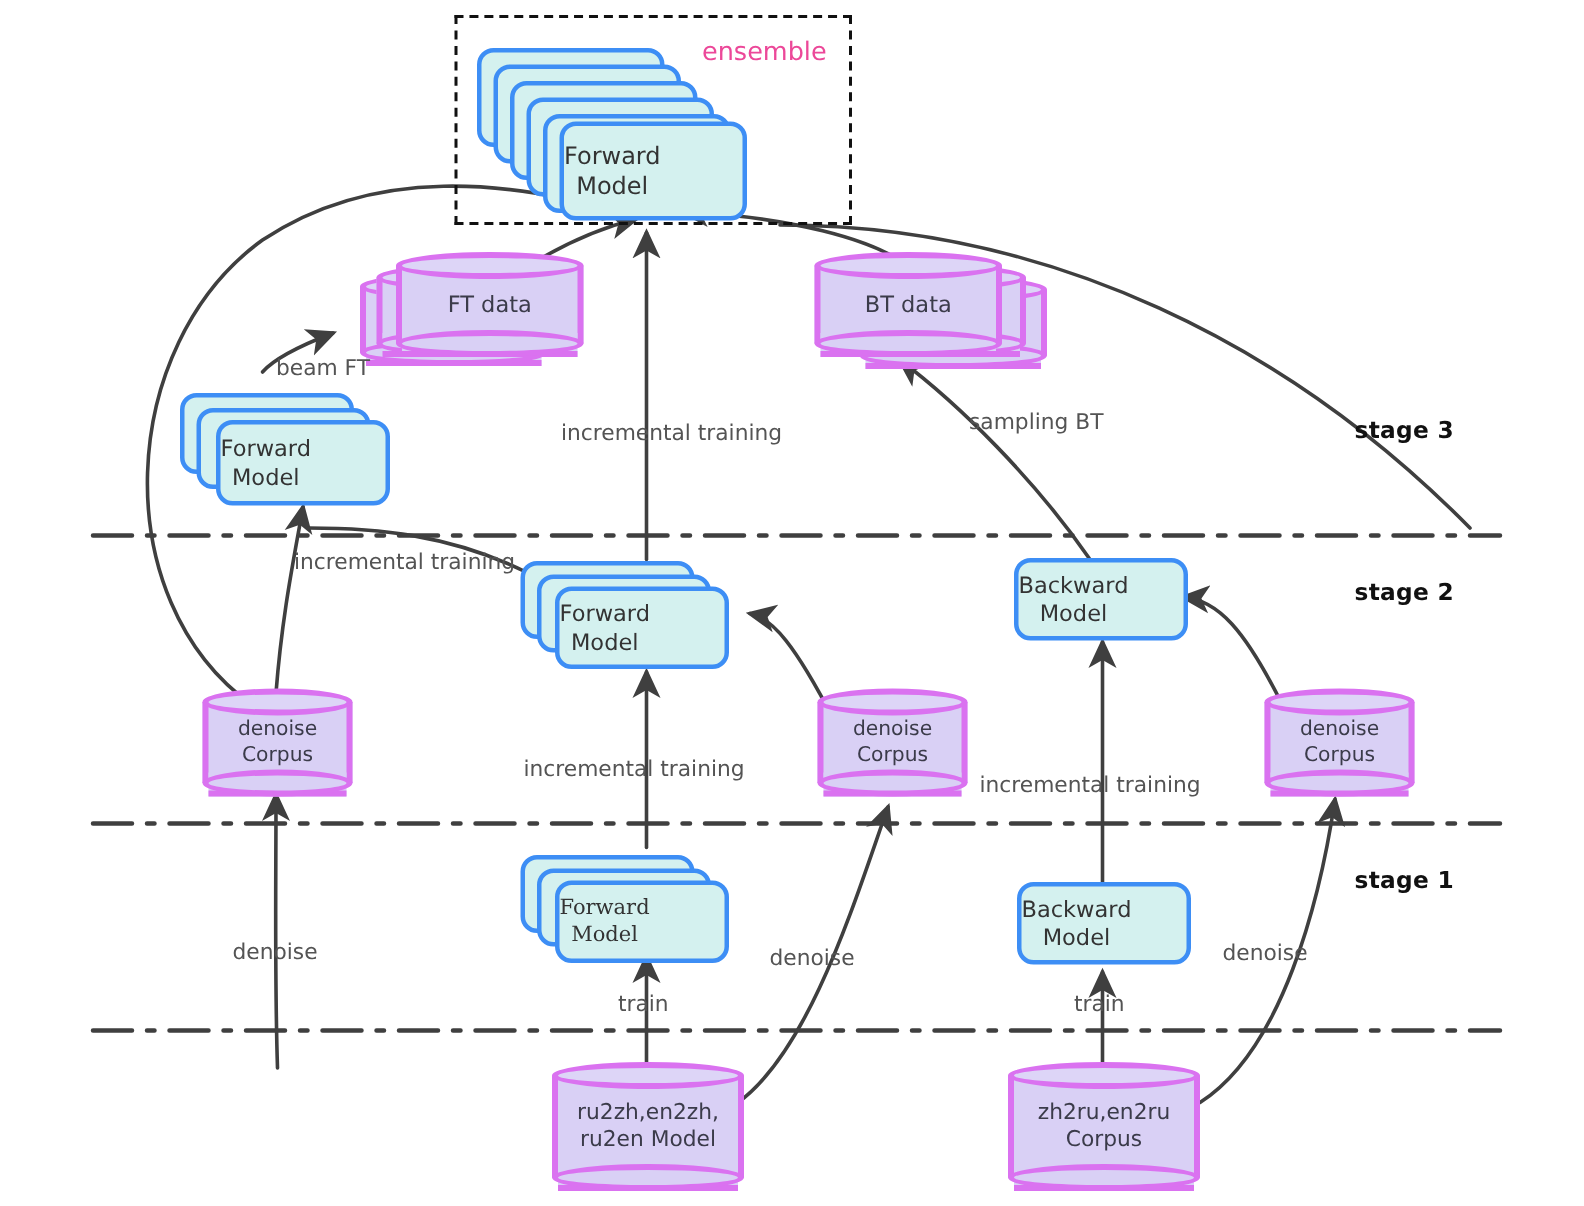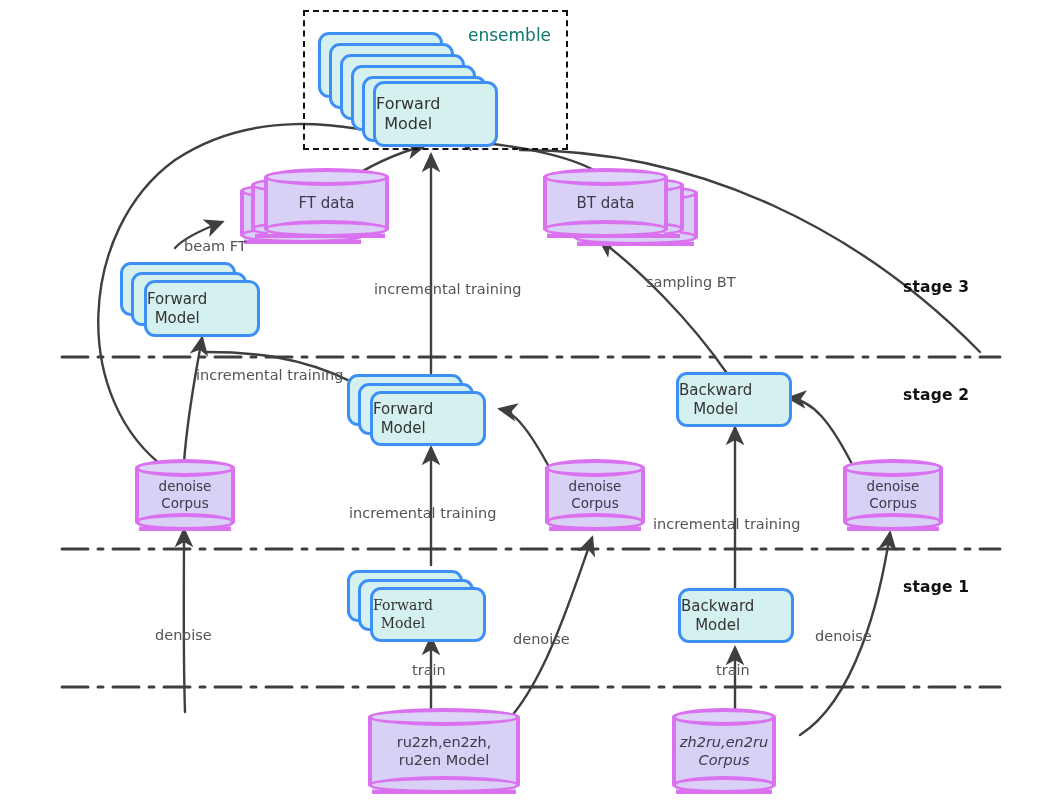--- a/index.html
+++ b/index.html
@@ -27,21 +27,21 @@
   .cyl .cap{position:absolute;left:4px;right:4px;bottom:0;height:16px;background:#d9d0f5;
         border-bottom:4px solid #da72f0;box-sizing:border-box;}
   .cyl .lbl{position:absolute;left:0;right:0;top:0;bottom:0;display:flex;align-items:center;
         justify-content:center;text-align:center;color:#3b3b4a;line-height:1.25;z-index:4;}
 
   .elabel{position:absolute;z-index:5;color:#545454;white-space:nowrap;
         font-size:14.5px;}
   .stagelbl{position:absolute;z-index:5;font-weight:bold;color:#111;font-size:15.5px;
         letter-spacing:.2px;white-space:nowrap;}
   .ensemble-box{position:absolute;border:2.5px dashed #111;box-sizing:border-box;z-index:1;}
-  .ensemble-lbl{position:absolute;z-index:5;color:#0f766e;font-size:17px;white-space:nowrap;}
+  .ensemble-lbl{position:absolute;z-index:5;color:#ec4899;font-size:17px;white-space:nowrap;}
 </style>
 </head>
 <body>
 
 <div id="stage">
 
   <svg class="layer edges" viewBox="0 0 1056 804">
     <defs>
       <marker id="ah" markerWidth="9" markerHeight="9" refX="7.2" refY="4.5" orient="auto">
         <path d="M0,0.6 L8.4,4.5 L0,8.4 L2.2,4.5 Z" fill="#3f3f3f"></path>
@@ -237,34 +237,34 @@
       <div class="top"></div>
     <div class="lbl" style="font-size:13.5px;">
       <div>
         <div>denoise</div>
         <div>Corpus</div>
       </div>
     </div>
   </div>
 
 
-  <div class="node cyl" style="left:368px;top:708px;width:152px;height:86px;">
+  <div class="node cyl" style="left:368px;top:708px;width:128px;height:86px;">
     <div class="body"></div>
       <div class="cap"></div>
       <div class="bot"></div>
       <div class="top"></div>
     <div class="lbl" style="font-size:14.5px;">
       <div>
         <div>ru2zh,en2zh,</div>
         <div>ru2en Model</div>
       </div>
     </div>
   </div>
 
-  <div class="node cyl" style="left:672px;top:708px;width:104px;height:86px;font-style:italic;">
+  <div class="node cyl" style="left:672px;top:708px;width:128px;height:86px;">
     <div class="body"></div>
       <div class="cap"></div>
       <div class="bot"></div>
       <div class="top"></div>
     <div class="lbl" style="font-size:14.5px;">
       <div>
         <div>zh2ru,en2ru</div>
         <div>Corpus</div>
       </div>
     </div>

